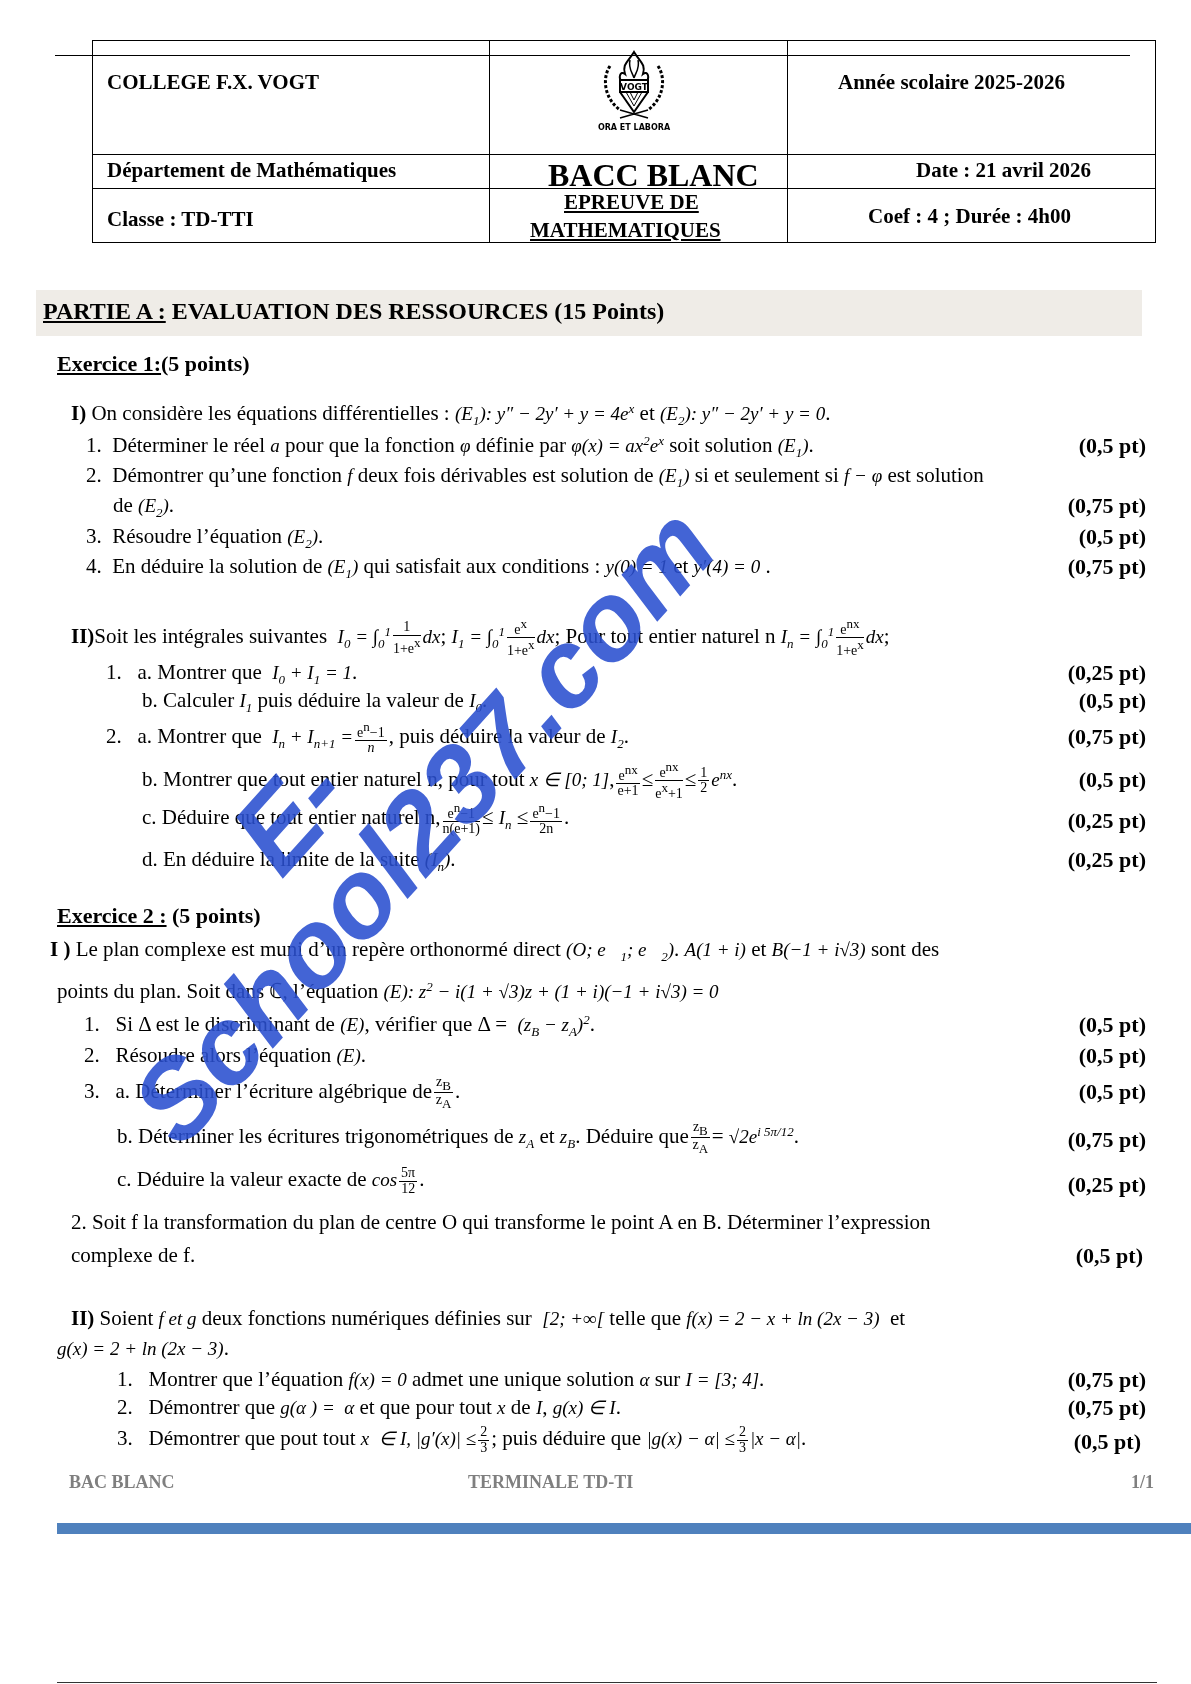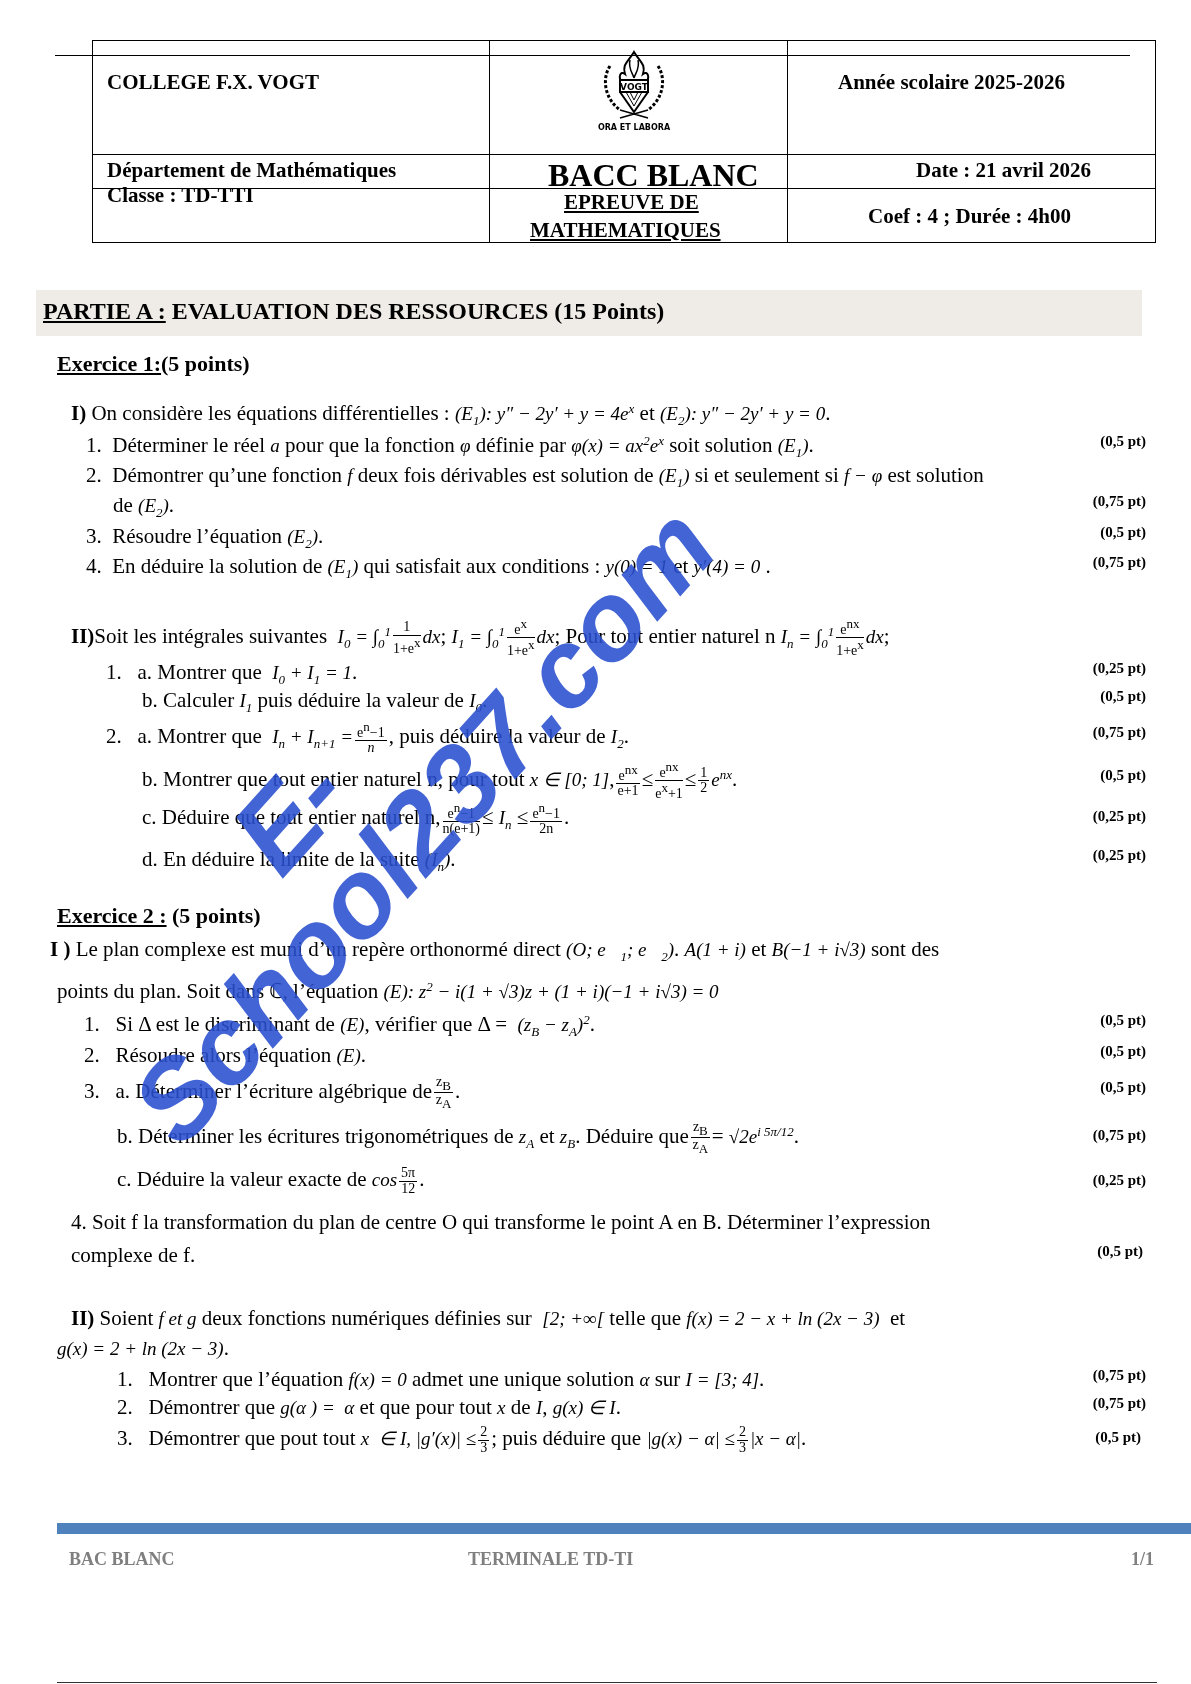--- a/index.html
+++ b/index.html
@@ -11,50 +11,50 @@
   .hdr-table .vline { position:absolute; top:0; bottom:0; width:1px; background:#000; }
   .hdr-table .hline { position:absolute; left:0; right:0; height:1px; background:#000; }
   .hdr-text { position:absolute; font-weight:bold; font-size:21px; white-space:nowrap; }
   .logo { position:absolute; left:592px; top:48px; width:85px; height:90px; }
   
   .partie-band { position:absolute; left:36px; top:290px; width:1106px; height:46px; background:#efece7; }
   .partie-title { position:absolute; left:43px; top:298px; font-weight:bold; font-size:24px; white-space:nowrap; }
   .u { text-decoration:underline; }
   .ex-title { position:absolute; font-weight:bold; font-size:22px; white-space:nowrap; }
   .line { position:absolute; white-space:nowrap; font-size:21px; }
-  .pts { position:absolute; right:45px; font-weight:bold; font-size:15px; white-space:nowrap; }
+  .pts { position:absolute; right:45px; font-weight:bold; font-size:22px; white-space:nowrap; }
   .m { font-style:italic; font-family:Liberation Serif, serif; font-size:19px; }
   sub, sup { font-size:13px; }
   .frac { display:inline-block; vertical-align:middle; text-align:center; font-size:14px; line-height:1.05; margin:0 2px; }
   .frac > span { display:block; }
   .frac .num { border-bottom:1px solid #000; padding:0 2px; }
   
   .wm { position:absolute; color:#2a4fd0; font-family:"Liberation Sans", sans-serif; font-weight:bold; font-style:italic;
         opacity:0.88; white-space:nowrap; transform-origin:left bottom; pointer-events:none; }
   
   .footer-bar { position:absolute; left:57px; top:1523px; width:1134px; height:11px; background:#4f81bd; }
-  .footer-text { position:absolute; top:1549px; color:#7f7f7f; font-weight:bold; font-size:18px; white-space:nowrap; }
+  .footer-text { position:absolute; top:1472px; color:#7f7f7f; font-weight:bold; font-size:18px; white-space:nowrap; }
   .bottom-rule { position:absolute; left:57px; top:1682px; width:1100px; height:1px; background:#333; }
 </style>
 </head>
 <body>
 
 <div class="hdr-line-top"></div>
 <div class="hdr-table">
   <div class="vline" style="left:396px"></div>
   <div class="vline" style="left:694px"></div>
   <div class="hline" style="top:113px"></div>
   <div class="hline" style="top:147px"></div>
 </div>
 <div class="hdr-text" style="left:107px;top:70px">COLLEGE F.X. VOGT</div>
 <div class="hdr-text" style="left:838px;top:70px">Année scolaire 2025-2026</div>
 <div class="hdr-text" style="left:107px;top:158px">Département de Mathématiques</div>
 <div class="hdr-text" style="left:548px;top:157px;font-size:32px">BACC BLANC</div>
 <div class="hdr-text" style="left:916px;top:158px">Date :  21 avril 2026</div>
-<div class="hdr-text" style="left:107px;top:183px">Classe : TD-TTI</div>
+<div class="hdr-text" style="left:107px;top:207px">Classe : TD-TTI</div>
 <div class="hdr-text u" style="left:564px;top:190px">EPREUVE DE</div>
 <div class="hdr-text u" style="left:530px;top:218px">MATHEMATIQUES</div>
 <div class="hdr-text" style="left:868px;top:204px">Coef : 4 ; Durée : 4h00</div>
 
 <div class="logo">
   <svg width="85" height="90" viewBox="0 0 85 90">
     <path d="M42 4 C36 14 30 16 33 26 C28 22 26 30 30 34 L54 34 C58 30 56 22 51 26 C54 16 48 14 42 4Z" fill="none" stroke="#000" stroke-width="2"></path>
     <path d="M38 12 C36 20 40 24 42 30 M46 12 C48 20 44 24 42 30" stroke="#000" stroke-width="1.5" fill="none"></path>
     <rect x="28" y="32" width="28" height="12" fill="#fff" stroke="#000" stroke-width="2"></rect>
     <text x="42" y="42" font-size="9" font-weight="bold" text-anchor="middle" font-family="DejaVu Sans, sans-serif">VOGT</text>
@@ -127,21 +127,21 @@
 
 <div class="line" style="left:84px;top:1075px">3.&nbsp;&nbsp; a. Déterminer l’écriture algébrique de<span class="frac"><span class="num">z<sub>B</sub></span><span>z<sub>A</sub></span></span>.</div>
 <div class="pts" style="top:1079px">(0,5 pt)</div>
 
 <div class="line" style="left:117px;top:1120px">b. Déterminer les écritures trigonométriques de <span class="m">z<sub>A</sub></span> et <span class="m">z<sub>B</sub></span>. Déduire que<span class="frac"><span class="num">z<sub>B</sub></span><span>z<sub>A</sub></span></span>= <span class="m">√2e<sup>i 5π/12</sup></span>.</div>
 <div class="pts" style="top:1127px">(0,75 pt)</div>
 
 <div class="line" style="left:117px;top:1166px">c. Déduire la valeur exacte de <span class="m">cos</span><span class="frac"><span class="num">5π</span><span>12</span></span>.</div>
 <div class="pts" style="top:1172px">(0,25 pt)</div>
 
-<div class="line" style="left:71px;top:1210px">4. Soit f la transformation du plan de centre O qui transforme le point A en B. Déterminer l’expression</div>
+<div class="line" style="left:71px;top:1210px">2. Soit f la transformation du plan de centre O qui transforme le point A en B. Déterminer l’expression</div>
 <div class="line" style="left:71px;top:1243px">complexe de f.</div>
 <div class="pts" style="top:1243px;right:48px">(0,5 pt)</div>
 
 <div class="line" style="left:71px;top:1306px">
   <b>II)</b> Soient <span class="m">f et g</span> deux fonctions numériques définies sur&nbsp; <span class="m">[2; +∞[</span> telle que <span class="m">f(x) = 2 − x + ln (2x − 3)</span>&nbsp; et
 </div>
 <div class="line" style="left:57px;top:1336px"><span class="m">g(x) = 2 + ln (2x − 3)</span>.</div>
 
 <div class="line" style="left:117px;top:1367px">1.&nbsp;&nbsp; Montrer que l’équation <span class="m">f(x) = 0</span> admet une unique solution <span class="m">α</span> sur <span class="m">I = [3; 4]</span>.</div>
 <div class="pts" style="top:1367px">(0,75 pt)</div>

